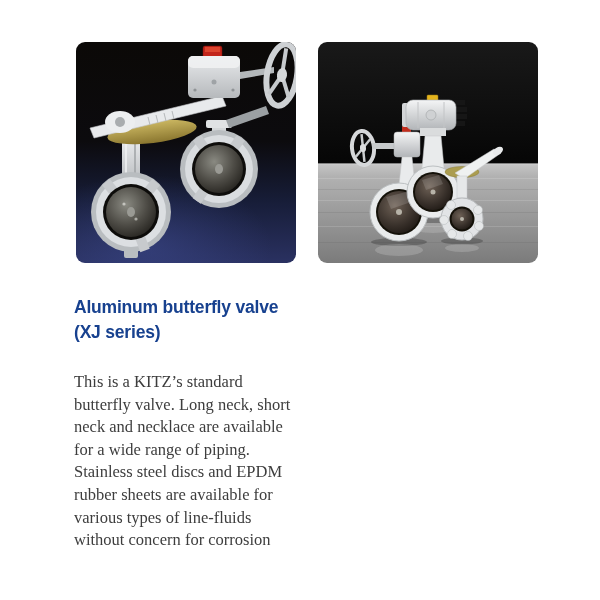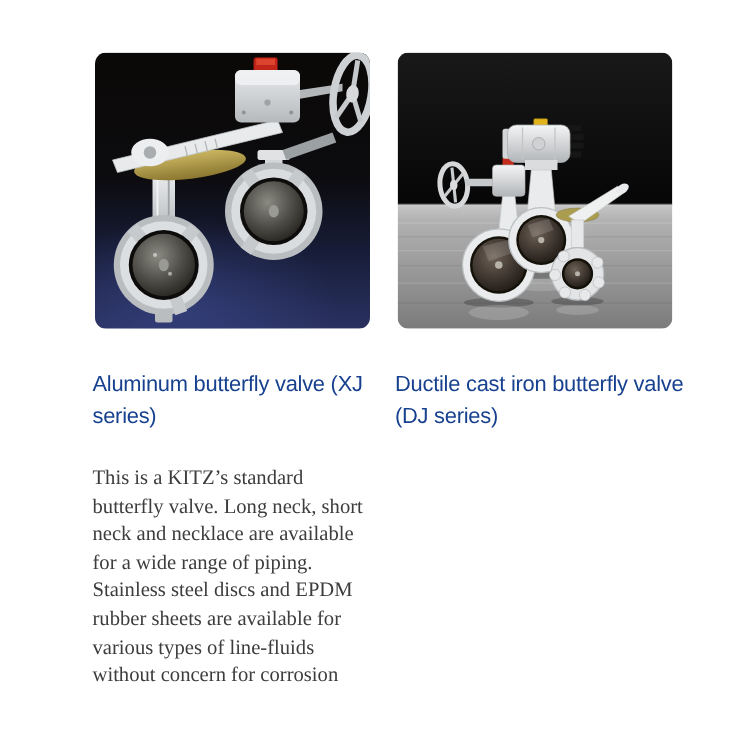--- a/index.html
+++ b/index.html
@@ -20,21 +20,21 @@
     margin: 0 0 32px 0;
     border-radius: 9px;
     overflow: hidden;
   }
   .figure svg { display: block; width: 220px; height: 221px; }
   .title {
     width: 234px;
     margin: 0 0 27px -2px;
     color: #17418f;
     font-size: 17.5px;
-    font-weight: 400;
+    font-weight: 700;
     line-height: 24.5px;
     letter-spacing: -0.2px;
     cursor: pointer;
   }
   .desc {
     width: 222px;
     margin: 0 0 0 -2px;
     color: #3d3d3d;
     font-size: 16.5px;
     line-height: 22.6px;
@@ -251,16 +251,15 @@
               <circle cx="134" cy="192" r="4.5"></circle>
             <circle cx="126" cy="178" r="4.5"></circle>
               <circle cx="133" cy="163" r="4.5"></circle>
           </g>
           <circle cx="144" cy="177" r="12.5" fill="#131008"></circle>
           <circle cx="144" cy="177" r="10.5" fill="url(#discB)"></circle>
           <circle cx="144" cy="177" r="2" fill="#b7b3a8"></circle>
         </g>
       </svg>
     </figure>
-    <h3 class="title">Ductile cast iron butterfly valve (DJ series)</h3>
   </section>
 
 </div>
 
 </body></html>

